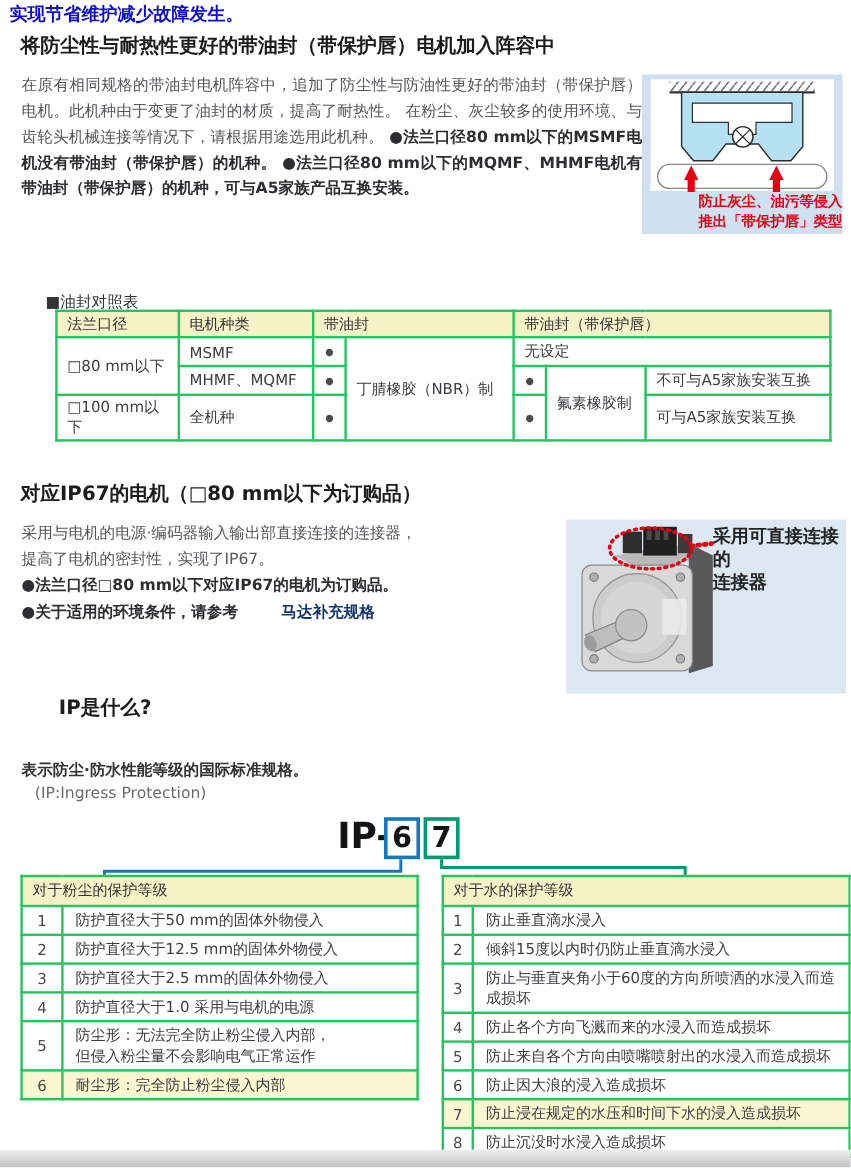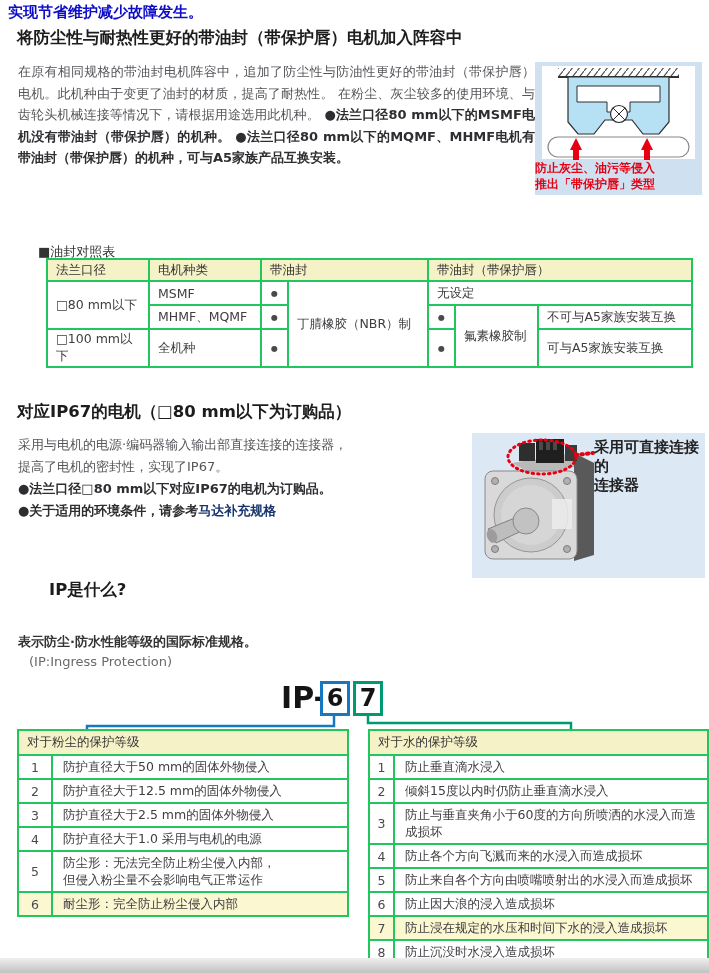--- a/index.html
+++ b/index.html
@@ -10,21 +10,21 @@
   .abs { position:absolute; }
 
   .top-note { left:8px; top:3px; font-size:15px; font-weight:bold; color:#0d0dc8; }
   .sec-heading { left:17px; font-size:16.5px; font-weight:bold; color:#1c1c1e; }
 
   .para { left:18px; top:61px; width:517px; font-size:13px; line-height:21.5px; color:#55565a; text-align:justify; }
   .para .b { font-weight:bold; color:#2e2e32; }
 
   
   .fig-oilseal { left:535px; top:62px; width:167px; height:133px; background:#cfe1f1; }
-  .fig-oilseal .cap { position:absolute; width:100%; text-align:left; color:#e60012; font-weight:bold; font-size:12px; line-height:16px; }
+  .fig-oilseal .cap { position:absolute; width:100%; text-align:right; color:#e60012; font-weight:bold; font-size:12px; line-height:16px; }
   .fig-motor { left:472px; top:433px; width:233px; height:145px; background:#dce8f4; }
   .fig-motor .cap { position:absolute; left:122px; top:5px; width:108px; color:#222; font-weight:bold; font-size:15px; line-height:19px; }
 
   
   table { border-collapse:collapse; table-layout:fixed; background:#fff; }
   td,th { border:2px solid #22c55e; font-size:12.5px; color:#3d3d42; vertical-align:middle; padding:1px 8px; font-weight:normal; text-align:left; }
   th { background:#f6f2c8; color:#333; }
   .mark { text-align:center; padding:0; font-size:8px; color:#4a4a4a; }
 
   .tbl-title { left:38px; top:243px; font-size:13px; color:#333; }
@@ -46,21 +46,21 @@
   .digit-box { top:681px; width:24px; height:29px; line-height:29px; text-align:center;
                font-size:24px; font-weight:bold; color:#141414; background:#fff; }
   .digit-dust { left:320px; border:3px solid #1678c0; }
   .digit-water { left:353px; border:3px solid #009a72; }
 
   .ip67-line1 { left:18px; top:633px; font-size:13px; font-weight:bold; color:#333; }
   .ip67-line2 { left:18px; top:654px; font-size:13px; color:#6a6a6e;margin-left:11px; }
 
   .sec2-text { left:18px; top:434px; font-size:13px; line-height:22px; color:#55565a; }
   .sec2-text .b { font-weight:bold; color:#2e2e32; }
-  .sec2-text a { color:#17356e; text-decoration:none; font-weight:bold; }
+  .sec2-text a { color:#17356e; text-decoration:none; font-weight:bold;margin-left:36px; }
 
   .bottom-edge { left:0; top:958px; width:709px; height:15px;
                  background:linear-gradient(180deg,#efefef 0%,#c2c2c2 100%); }
 </style>
 </head>
 <body>
 
 <div class="page">
 
   <div class="abs top-note">实现节省维护减少故障发生。</div>

